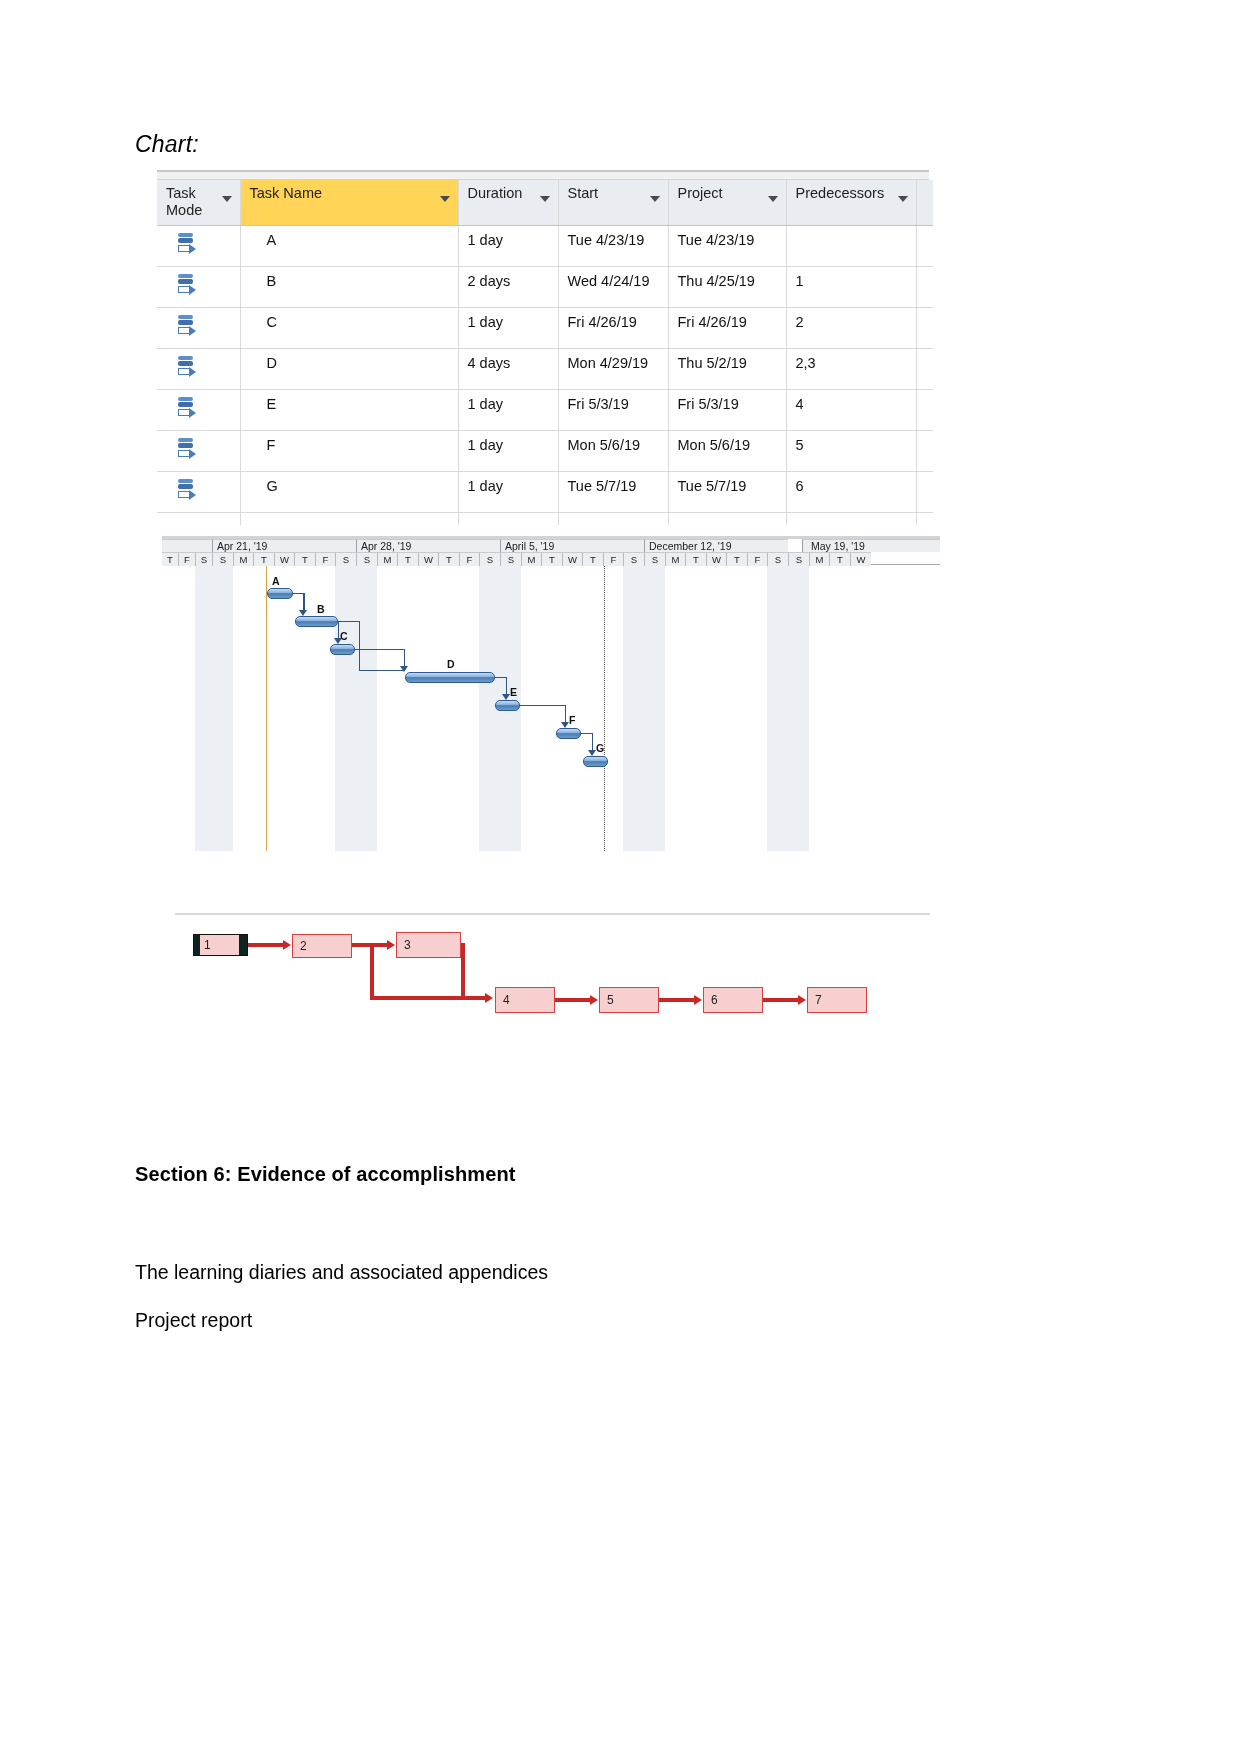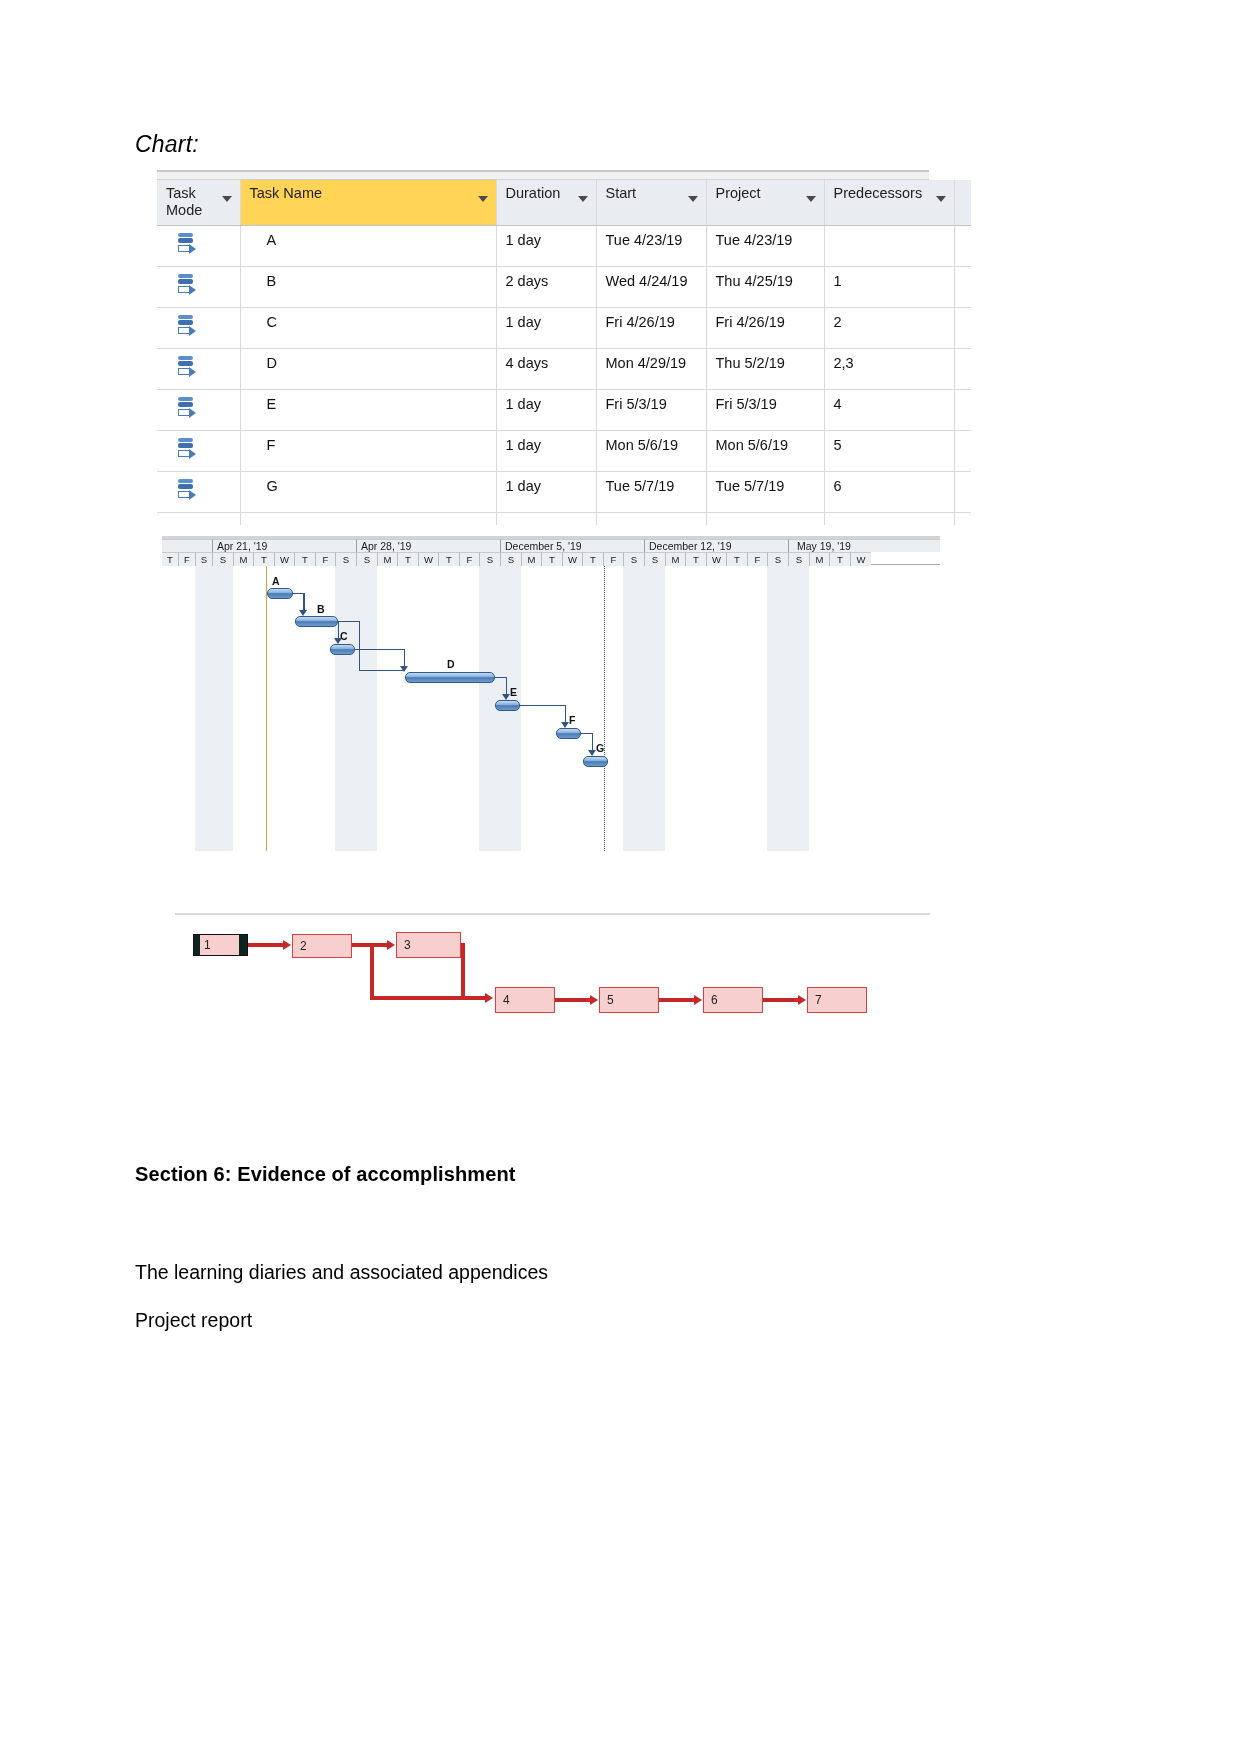--- a/index.html
+++ b/index.html
@@ -79,21 +79,21 @@
   .dd-arrow {
     position: absolute;
     right: 8px;
     top: 16px;
     width: 0; height: 0;
     border-left: 5px solid transparent;
     border-right: 5px solid transparent;
     border-top: 6px solid #4a4a4a;
   }
   .c-mode  { width: 83px; }
-  .c-name  { width: 256px; }
+  .c-name  { width: 218px; }
   .c-dur   { width: 100px; }
   .c-start { width: 110px; }
   .c-fin   { width: 118px; }
   .c-pred  { width: 130px; }
   .c-extra { width: 13px; border-right: none !important; }
 
   .proj-body .proj-cell { height: 41px; }
   .proj-body .c-name { padding-left: 26px; }
 
   
@@ -493,23 +493,23 @@
 
   <div class="gantt">
     <div class="gantt-topline"></div>
 
     <div class="gantt-hdr">
 
       <div class="hdr-weeks">
         <div class="wk" style="left:0px;width:50px;border-left:none;"></div>
         <div class="wk" style="left:50px;width:144px;">Apr 21, '19</div>
         <div class="wk" style="left:194px;width:144px;">Apr 28, '19</div>
-        <div class="wk" style="left:338px;width:144px;">December 5, '19</div>
+        <div class="wk" style="left:338px;width:144px;">April 5, '19</div>
         <div class="wk" style="left:482px;width:144px;">December 12, '19</div>
-        <div class="wk" style="left:626px;width:172px;padding-left:8px;">May 19, '19</div>
+        <div class="wk" style="left:640px;width:172px;padding-left:8px;">May 19, '19</div>
       </div>
 
       <div class="hdr-days">
         <div class="dy" style="left:0px;width:16px;border-left:none;">T</div>
         <div class="dy" style="left:16px;width:17px;">F</div>
         <div class="dy" style="left:33px;width:17px;">S</div>
 
         <div class="dy" style="left:50px;width:21px;">S</div>
         <div class="dy" style="left:71px;width:20px;">M</div>
         <div class="dy" style="left:91px;width:21px;">T</div>

